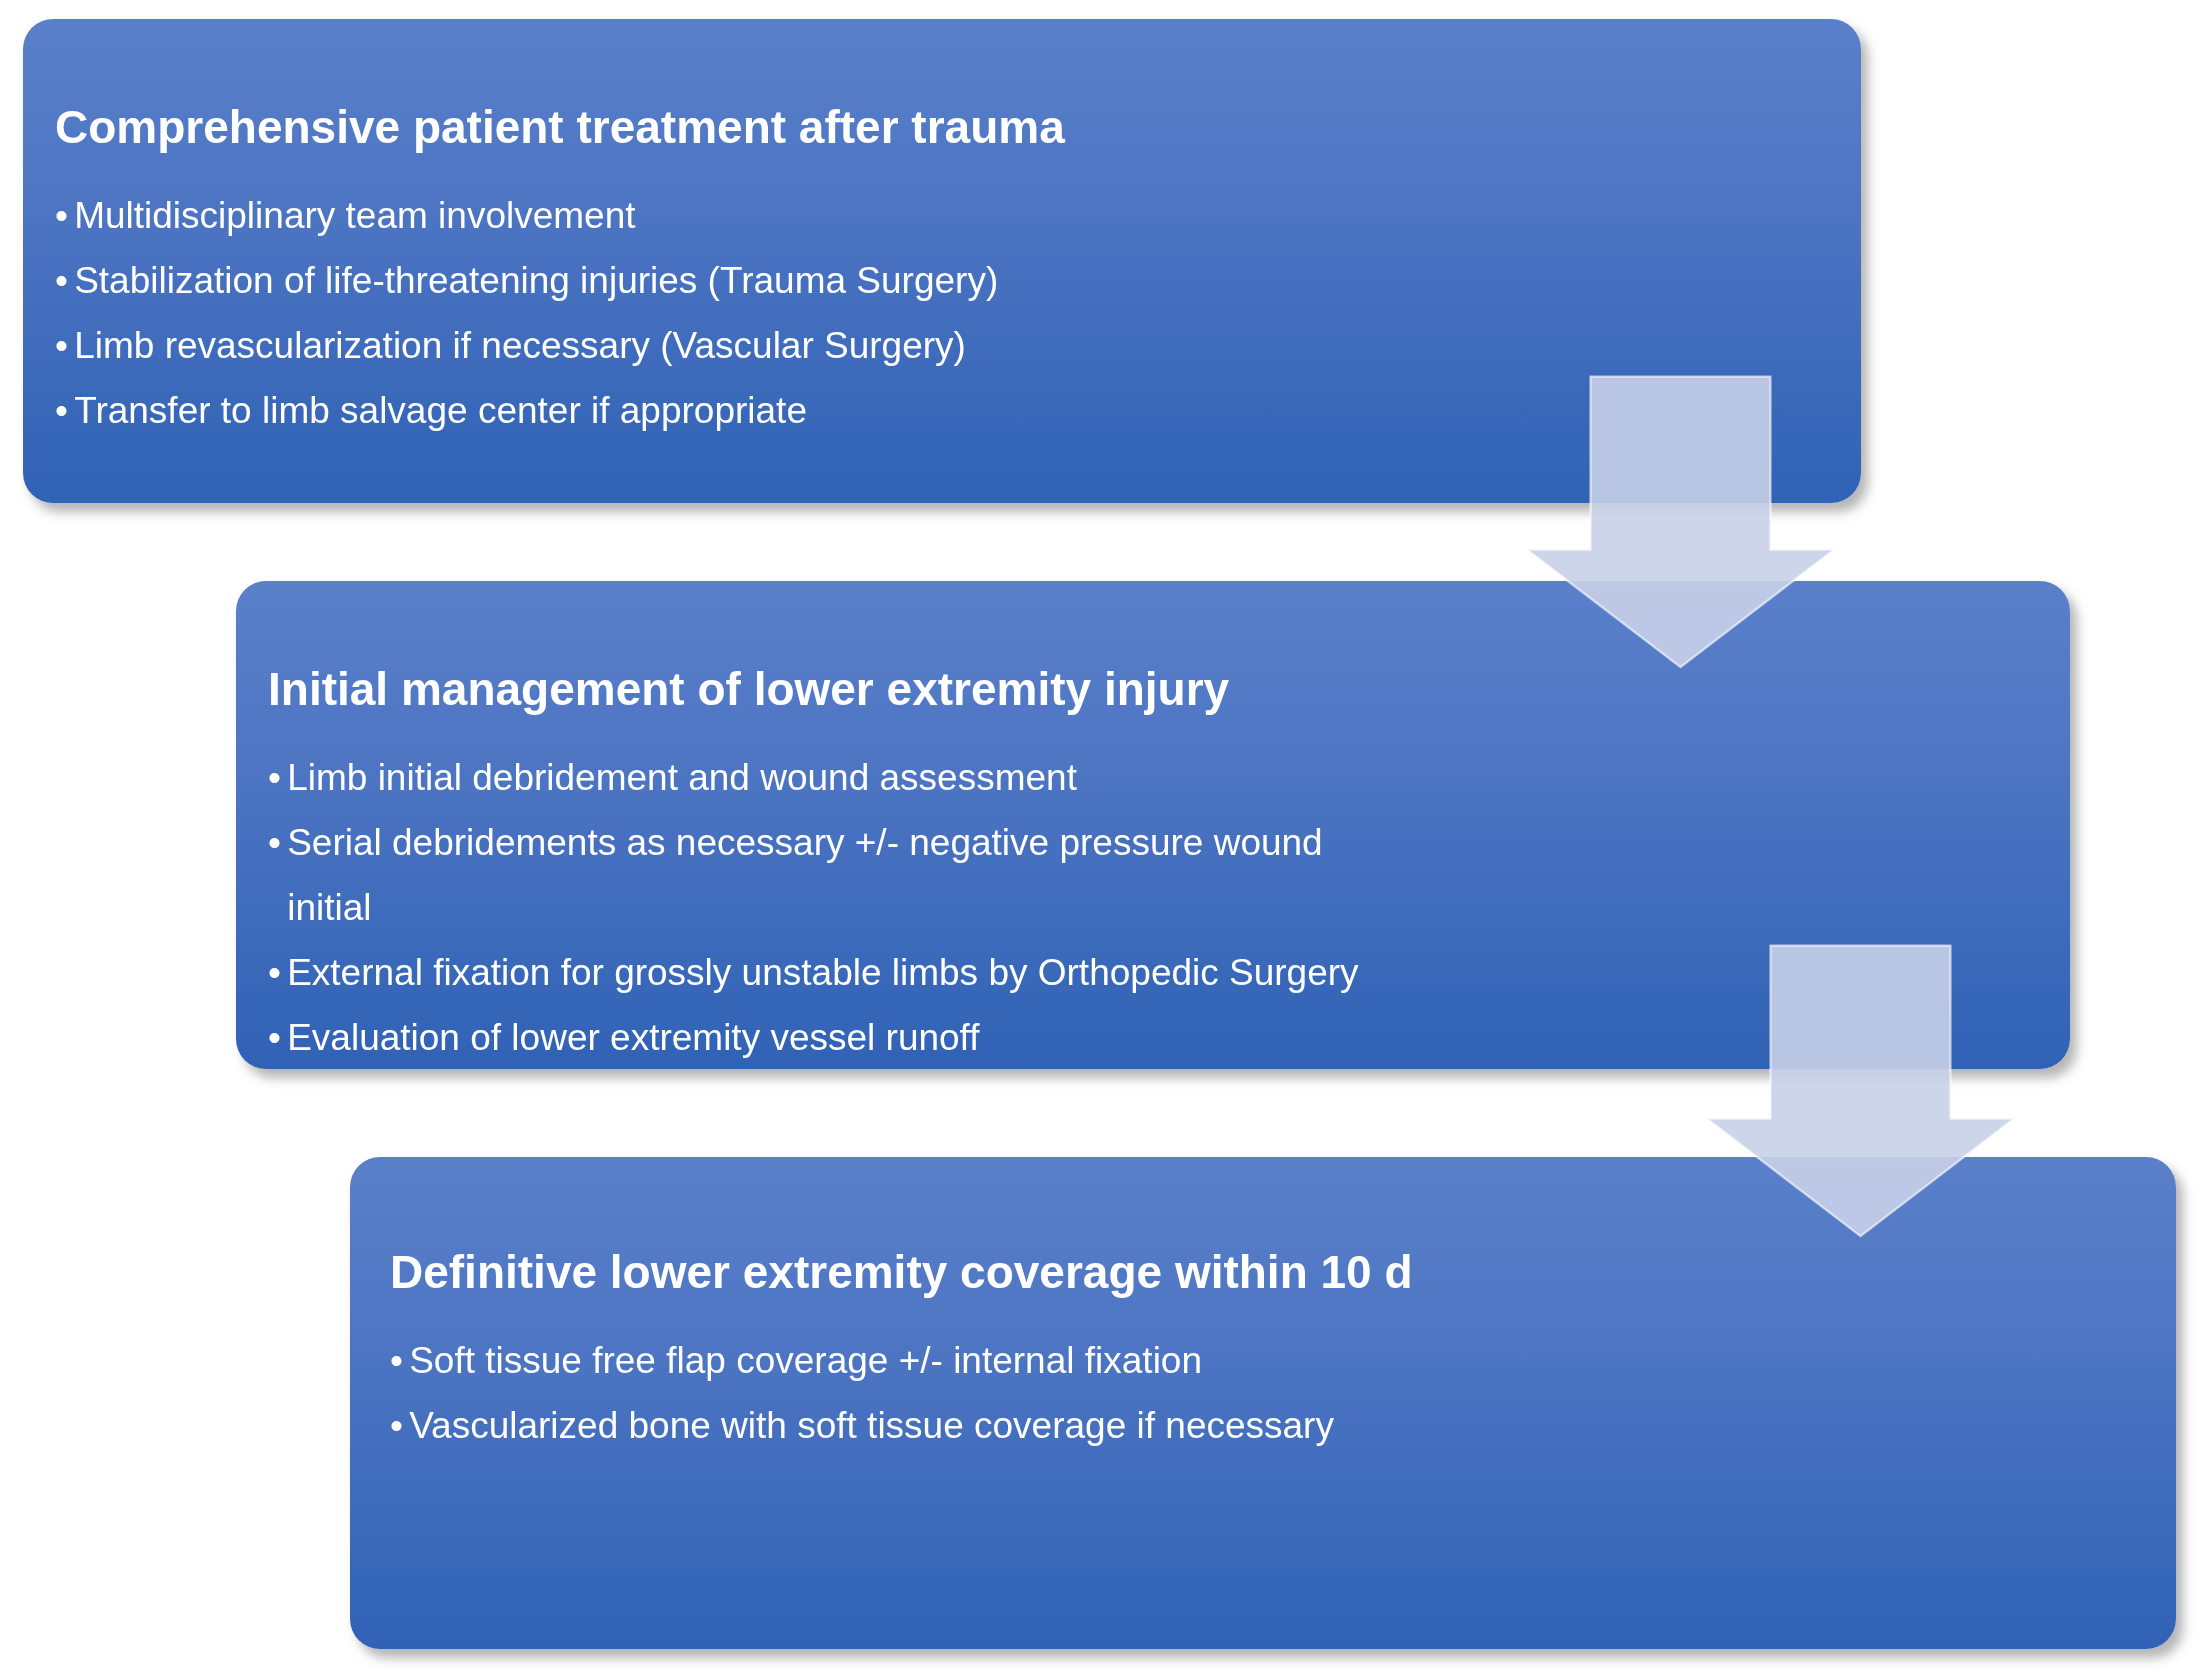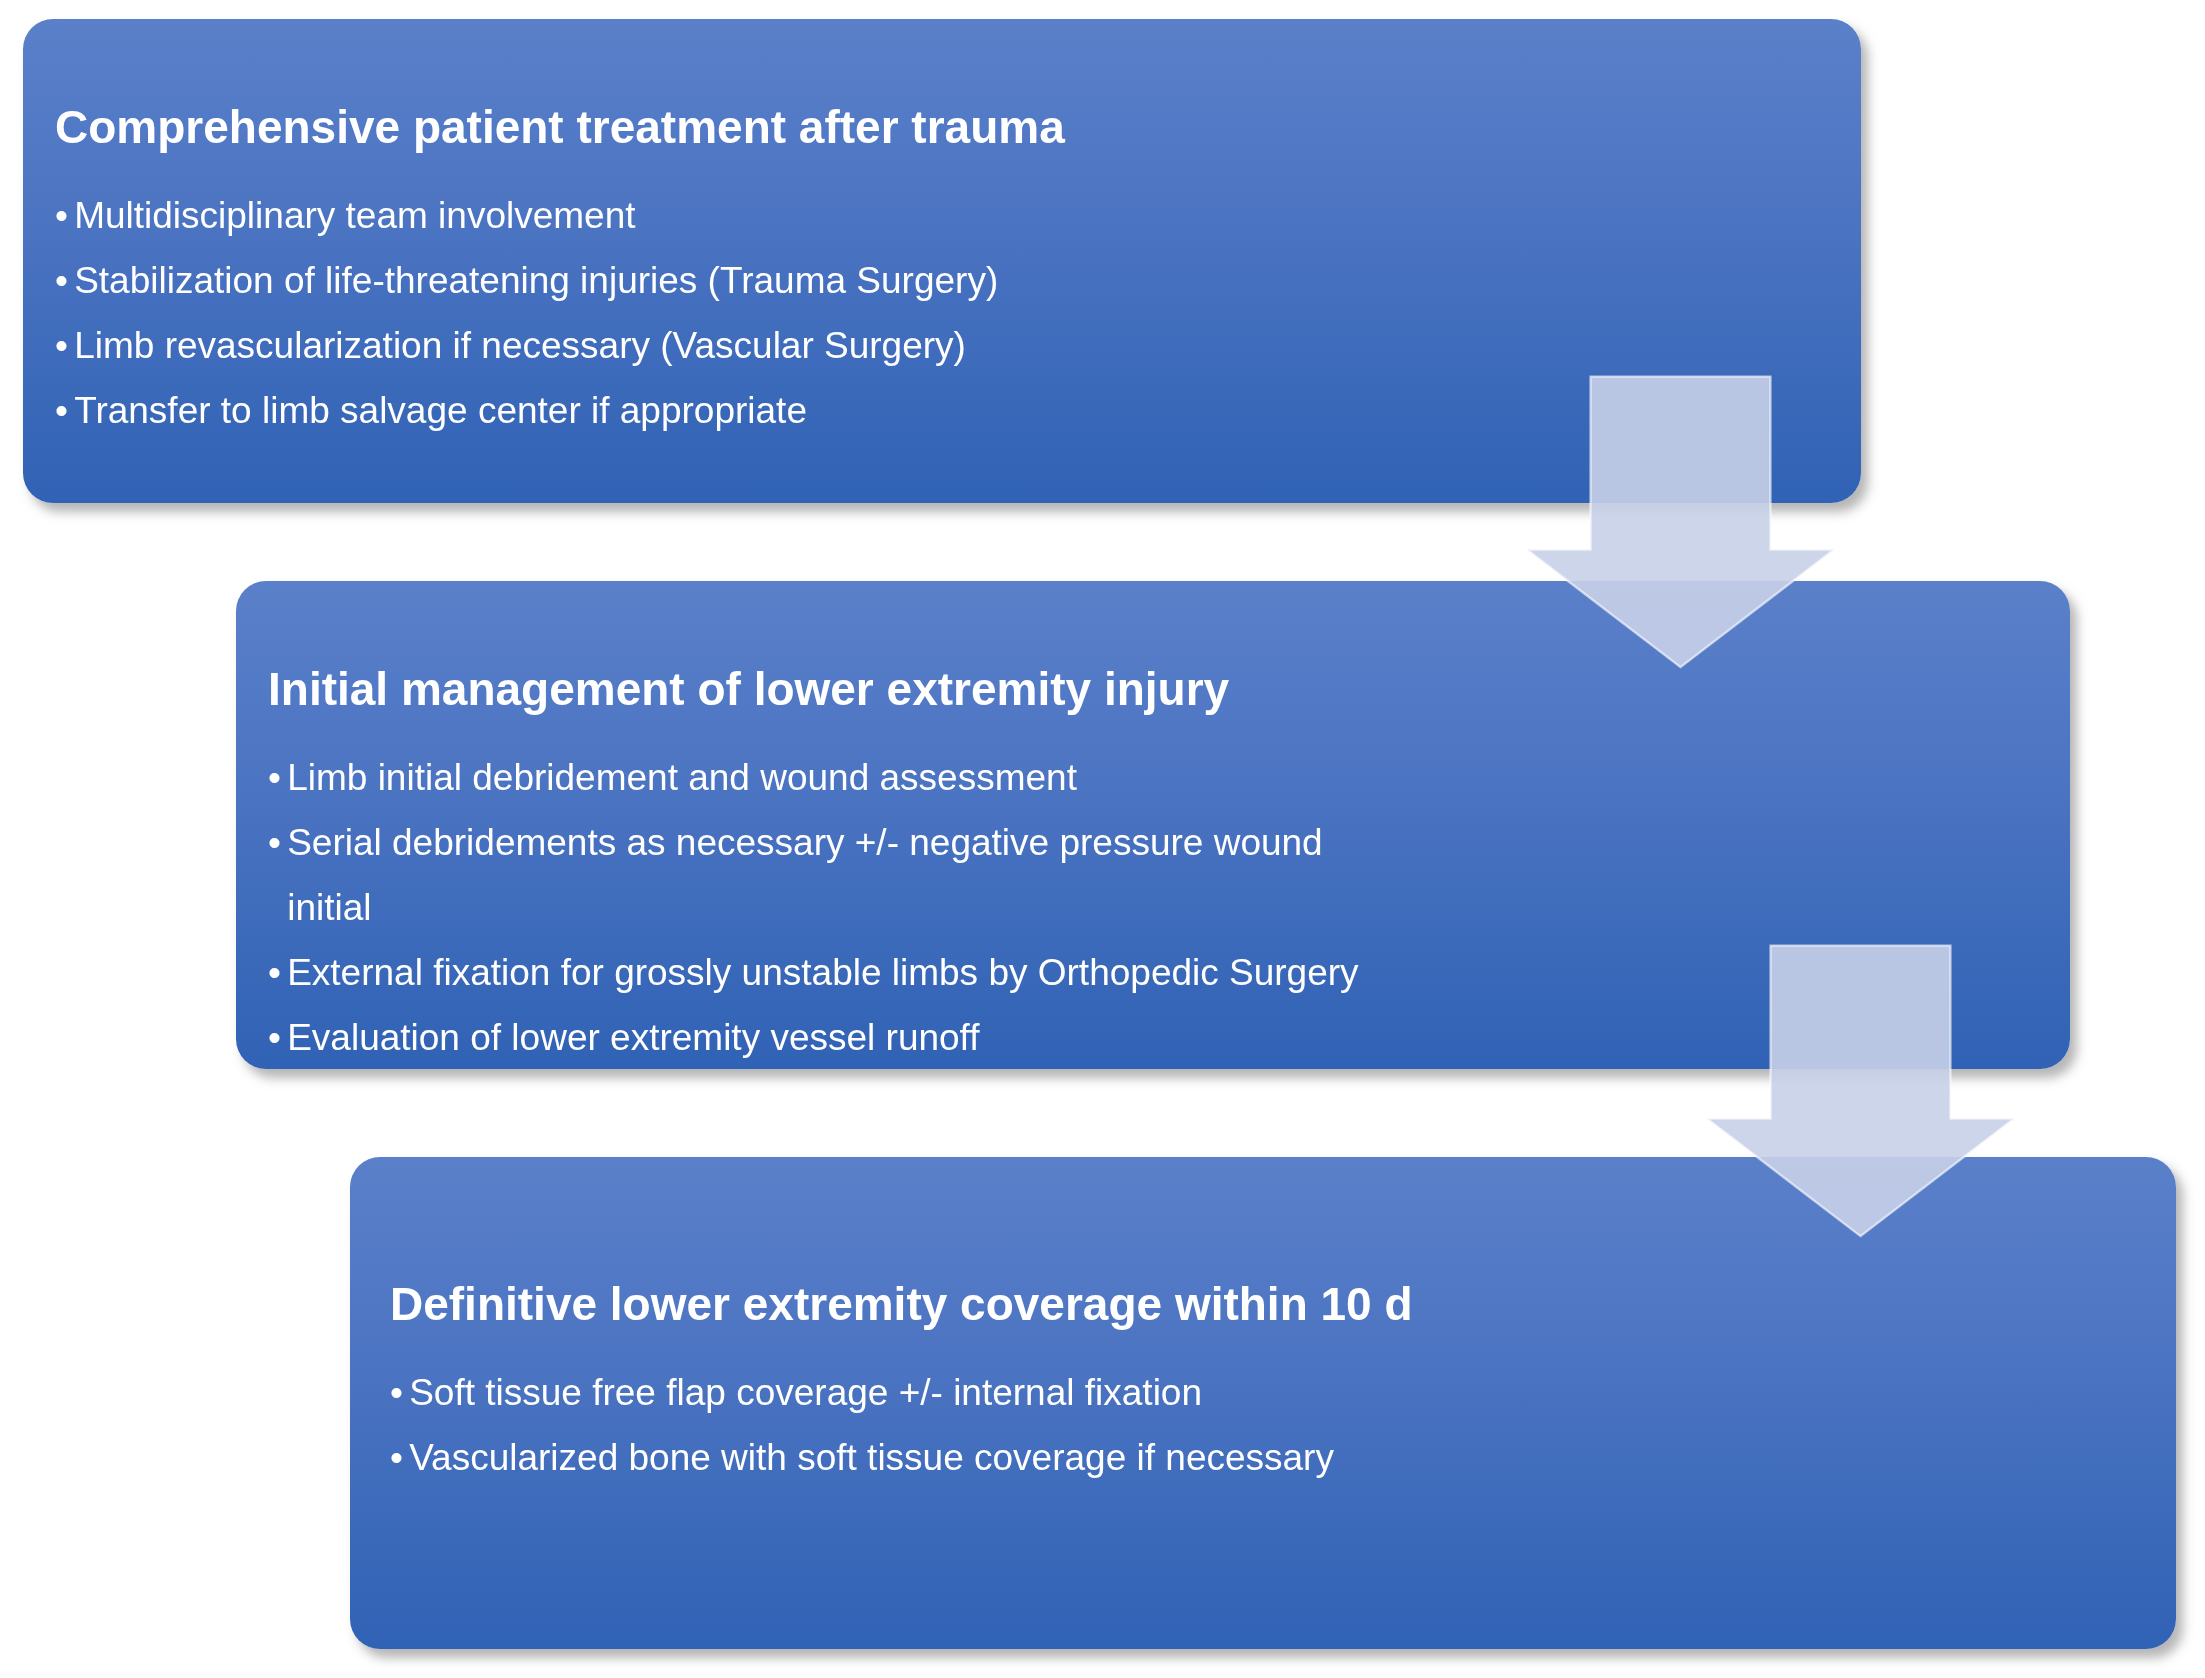--- a/index.html
+++ b/index.html
@@ -17,21 +17,21 @@
     background: linear-gradient(180deg, #5b80ca 0%, #4a73c1 45%, #3062b5 100%);
     box-shadow: 7px 8.5px 10.8px rgba(110,110,110,0.5);
     color: #ffffff;
     box-sizing: border-box;
   }
   .box1 { left: 23px;  top: 19px;   width: 1838px; height: 484px; }
   .box2 { left: 188px; top: 581px;  width: 1834px; height: 488px; margin-left: 48px; }
   .box3 { left: 350px; top: 1157px; width: 1826px; height: 492px; }
 
   .inner { padding: 81px 46px 0 32px; }
-  .box3 .inner { padding-top: 120px; padding-left: 40px; }
+  .box3 .inner { padding-top: 88px; padding-left: 40px; }
 
   .title {
     font-size: 46px;
     font-weight: bold;
     line-height: 55px;
     margin: 0 0 28px 0;
     letter-spacing: 0px;
   }
   .bullets { font-size: 37px; }
   .bullet { display: flex; align-items: flex-start; line-height: 65px; }

